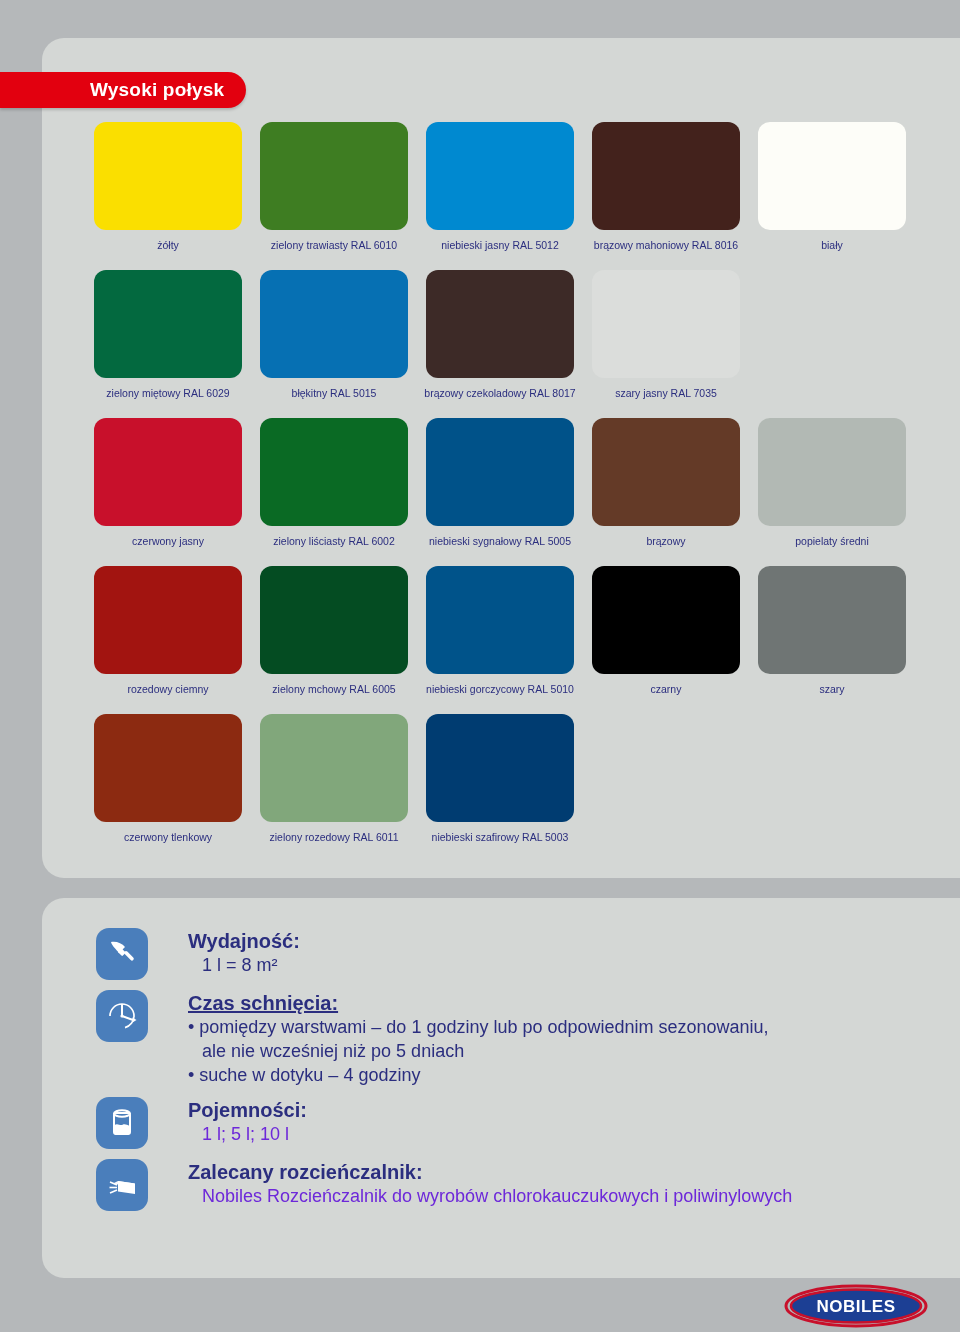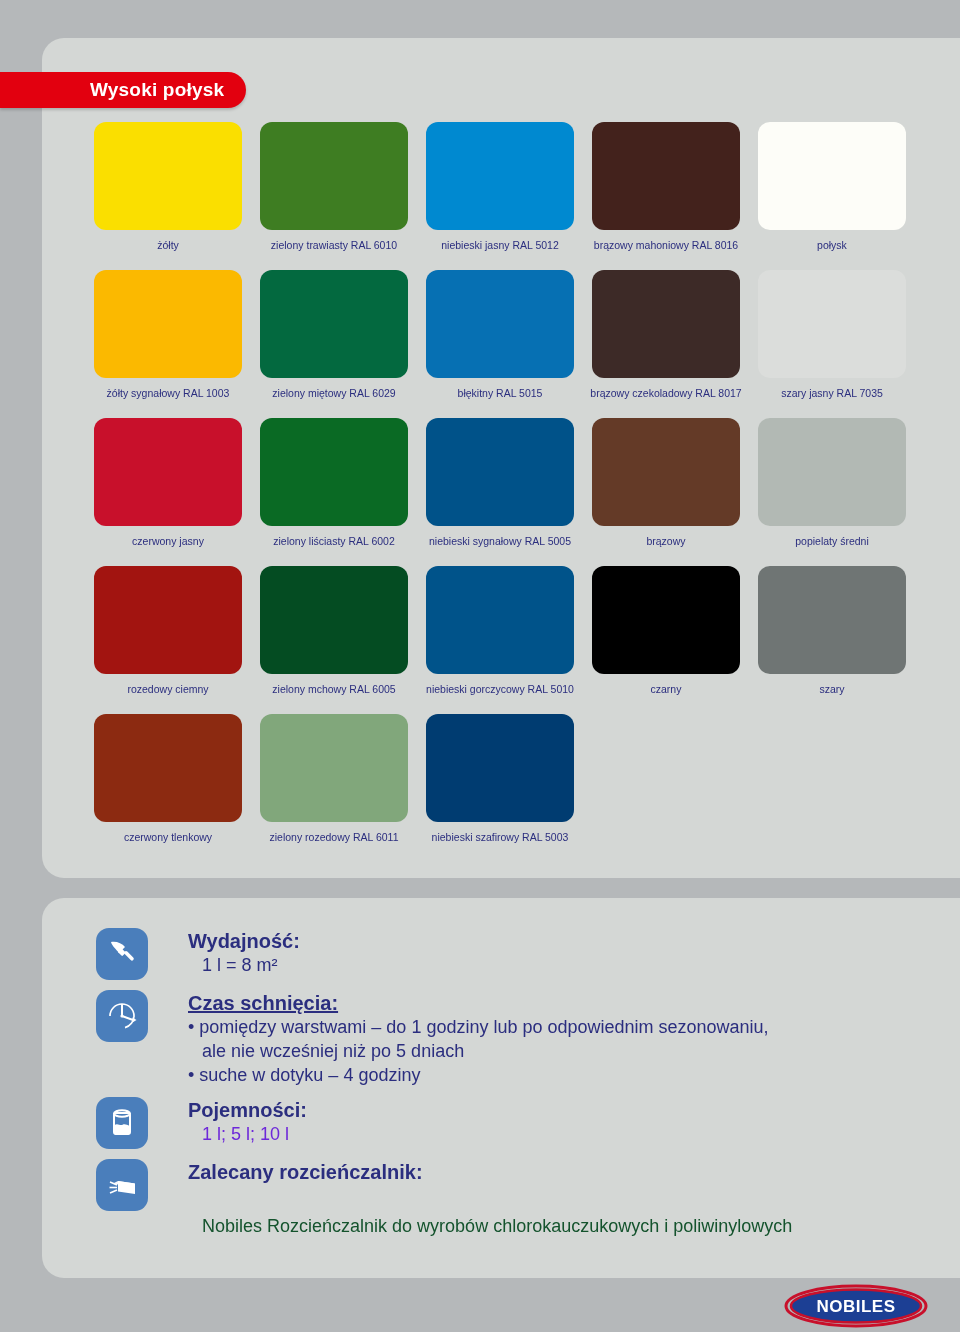--- a/index.html
+++ b/index.html
@@ -183,28 +183,24 @@
         <div class="swatch-cell">
           <div class="swatch-box" style="background: rgb(0, 137, 208);"></div>
           <div class="swatch-label">niebieski jasny RAL 5012</div>
         </div>
         <div class="swatch-cell">
           <div class="swatch-box" style="background: rgb(67, 34, 28);"></div>
           <div class="swatch-label">brązowy mahoniowy RAL 8016</div>
         </div>
         <div class="swatch-cell">
           <div class="swatch-box" style="background: rgb(253, 253, 248);"></div>
-          <div class="swatch-label">połysk</div>
-        </div>
-      </div>
-      <div class="swatch-row">
-        <div class="swatch-cell">
-          <div class="swatch-box" style="background: rgb(251, 185, 0);"></div>
-          <div class="swatch-label">żółty sygnałowy RAL 1003</div>
-        </div>
+          <div class="swatch-label">biały</div>
+        </div>
+      </div>
+      <div class="swatch-row">
         <div class="swatch-cell">
           <div class="swatch-box" style="background: rgb(3, 105, 63);"></div>
           <div class="swatch-label">zielony miętowy RAL 6029</div>
         </div>
         <div class="swatch-cell">
           <div class="swatch-box" style="background: rgb(6, 112, 179);"></div>
           <div class="swatch-label">błękitny RAL 5015</div>
         </div>
         <div class="swatch-cell">
           <div class="swatch-box" style="background: rgb(61, 42, 39);"></div>
@@ -339,21 +335,21 @@
           <svg viewBox="0 0 34 34" width="34" height="34">
             <path fill="#ffffff" d="M13 13l17 2.5v10.5l-17 -2.5z"></path>
             <path fill="#ffffff" d="M13 13l-5 2.6l17 3.2l5 -3.3z" opacity="0.95"></path>
             <line stroke="#ffffff" stroke-width="1.6" x1="12" y1="17" x2="5" y2="14"></line>
             <line stroke="#ffffff" stroke-width="1.6" x1="12" y1="19.5" x2="4.5" y2="19.5"></line>
             <line stroke="#ffffff" stroke-width="1.6" x1="12" y1="22" x2="5" y2="25"></line>
           </svg>
         </div>
         <div class="info-text">
           <div class="info-heading" style="color: rgb(43, 46, 127);">Zalecany rozcieńczalnik:</div>
-          <div class="info-body" style="color: #14532d; margin-top: 30px;">
+          <div class="info-body" style="color: #6d28d9;">
             <div class="cont-line">Nobiles Rozcieńczalnik do wyrobów chlorokauczukowych i poliwinylowych</div>
           </div>
         </div>
       </div>
     </div>
 
   <div id="logo">
     <svg viewBox="0 0 144 44" width="144" height="44" aria-hidden="true">
       <ellipse cx="72" cy="22" rx="70" ry="20" fill="none" stroke="#c8102b" stroke-width="3"></ellipse>
       <ellipse cx="72" cy="22" rx="65" ry="16.5" fill="#1c3f94" stroke="#c8102b" stroke-width="2.5"></ellipse>

